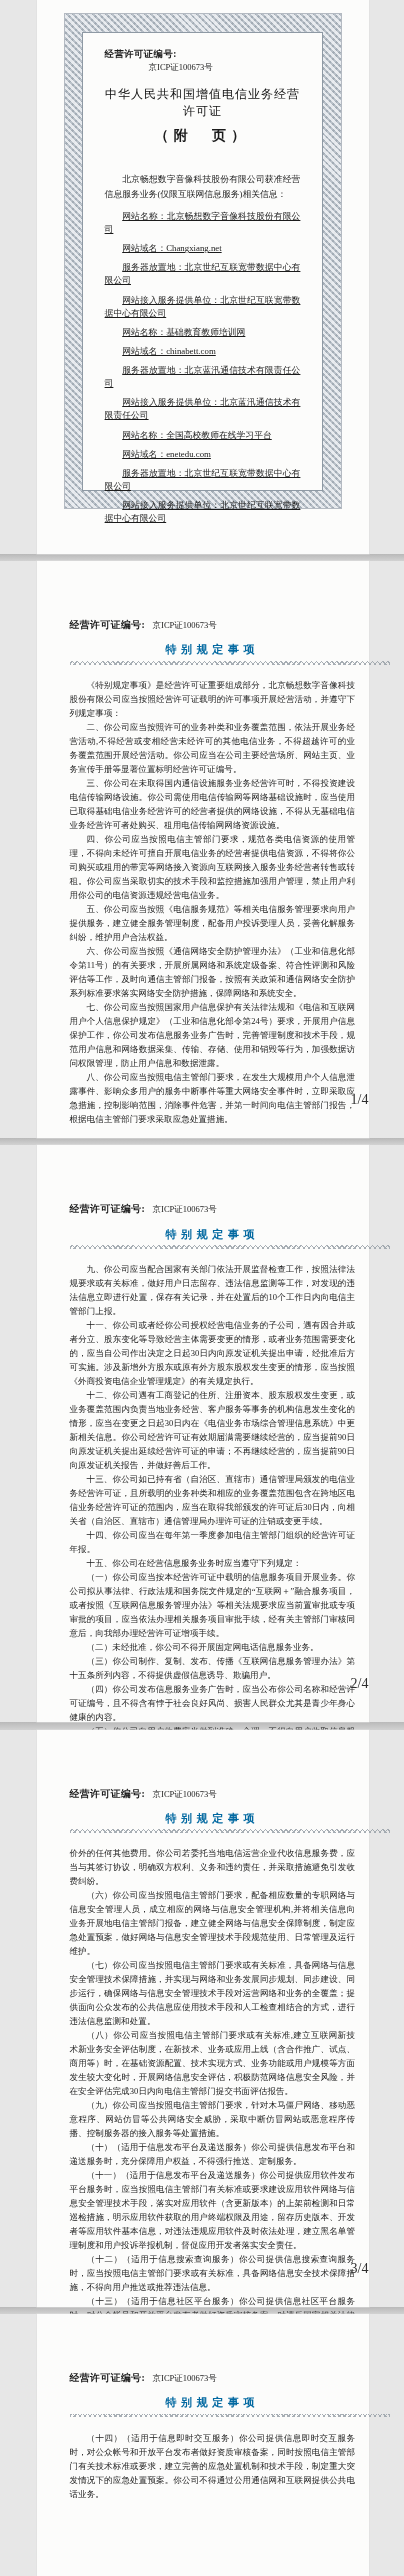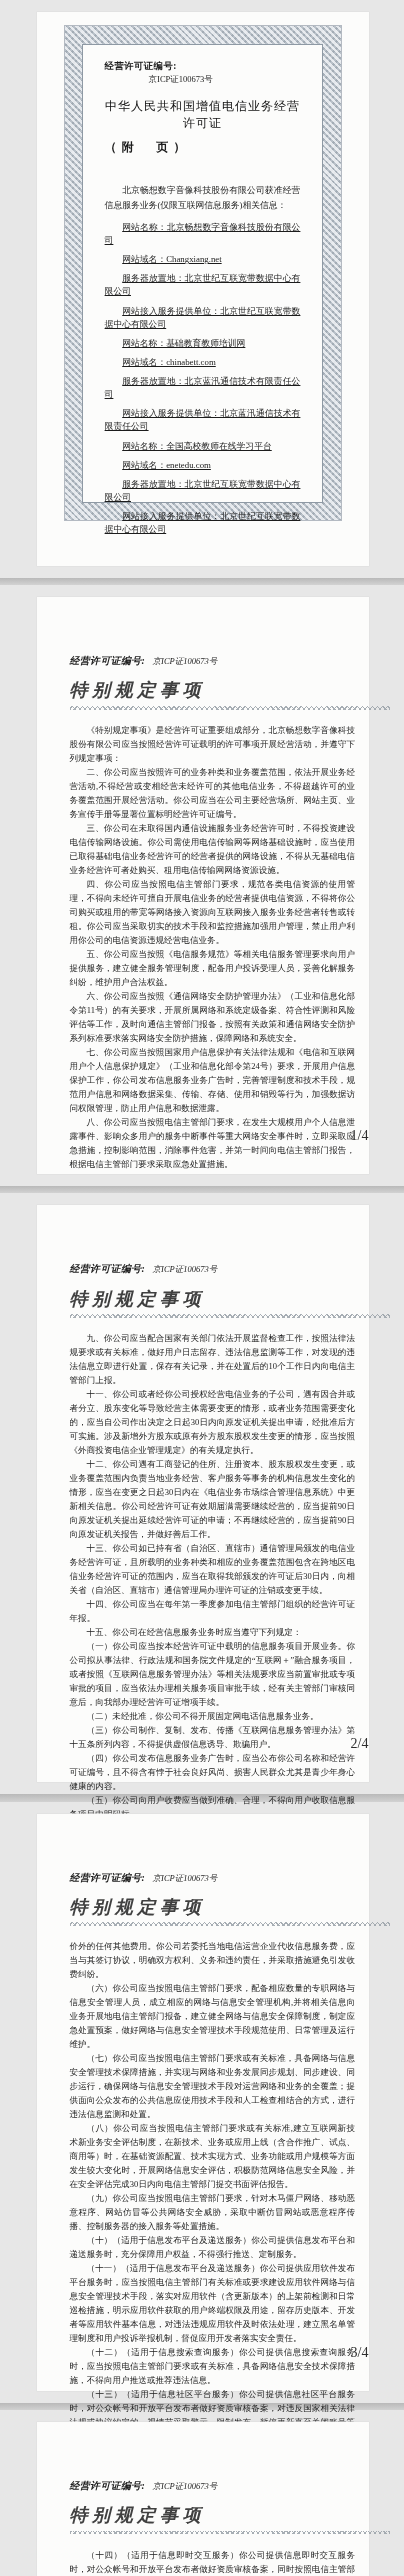--- a/index.html
+++ b/index.html
@@ -4,21 +4,21 @@
 <style>
   html,body{margin:0;padding:0;}
   body{
     width:405px;height:2873px;
     background:#e7e7e7;
     font-family:"Liberation Serif","DejaVu Serif",serif;
     color:#1c1c1c;
     -webkit-font-smoothing:antialiased;
   }
   .page{
-    width:332px;margin:12px auto;background:#fcfcfb;
+    width:332px;margin:0 auto;background:#fcfcfb;
     position:relative;box-sizing:border-box;
     box-shadow:0 0 0 0.5px #dedede;
   }
   .divider{height:7.2px;background:linear-gradient(#b9b9b9,#d2d2d2);width:405px;}
 
   
   .cert{height:554px;padding-top:13.4px;}
   .cert-frame{
     margin:0 27px;height:496px;box-sizing:border-box;
     padding:17.5px;
@@ -31,37 +31,37 @@
     background:#fcfcfb;height:100%;box-sizing:border-box;
     border:1px solid #8e99a4;
     padding:15.5px 21.6px 0 21.6px;
   }
   .cert-license .lab{font-size:9.3px;letter-spacing:0.5px;font-weight:bold;}
   .cert-license .val{font-size:8.5px;margin:1px 0 0 44px;}
   .cert-title{
     text-align:center;font-size:12px;font-weight:normal;
     letter-spacing:1px;margin-top:11.3px;color:#111;
   }
-  .cert-subtitle{font-size:12px;font-weight:bold;letter-spacing:5.2px;margin-top:7.2px;}
+  .cert-subtitle{text-align:center;font-size:14px;font-weight:bold;letter-spacing:5.2px;margin-top:7.2px;}
   .cert-intro{font-size:8.8px;line-height:15px;text-indent:2em;margin-top:27px;text-align:justify;}
   .cert-fields{margin-top:8.2px;text-decoration:underline;}
   .cert-fields .para{
     font-size:8.8px;line-height:13px;margin:0 0 6.2px 0;
     text-indent:2em;text-align:justify;
   }
 
   
   .prov{height:577px;}
   .prov.last{height:562px;}
-  .prov-header{padding:58px 13.4px 0 33px;font-style:italic;}
+  .prov-header{padding:58px 13.4px 0 33px;}
   .lic-line .lab{font-size:9.8px;font-weight:bold;letter-spacing:0.5px;}
   .lic-line .val{font-size:8.5px;margin-left:5.2px;}
   .prov-title{
-    text-align:left;font-size:18px;font-weight:bold;
-    letter-spacing:4.6px;margin-top:10.3px;color:#404040;
+    text-align:center;font-size:11px;font-weight:bold;
+    letter-spacing:4.6px;margin-top:10.3px;color:#0369a1;
   }
   .zigzag{
     height:3.6px;width:320px;margin:3.6px auto 0;
     background:
       repeating-linear-gradient(45deg,#99a1a8 0 1px,transparent 1px 3.6px),
       repeating-linear-gradient(-45deg,#99a1a8 0 1px,transparent 1px 3.6px);
     opacity:.85;
   }
   .prov-body{margin:13.4px 13.4px 0 33px;text-align:justify;}
   .prov-body .para{

